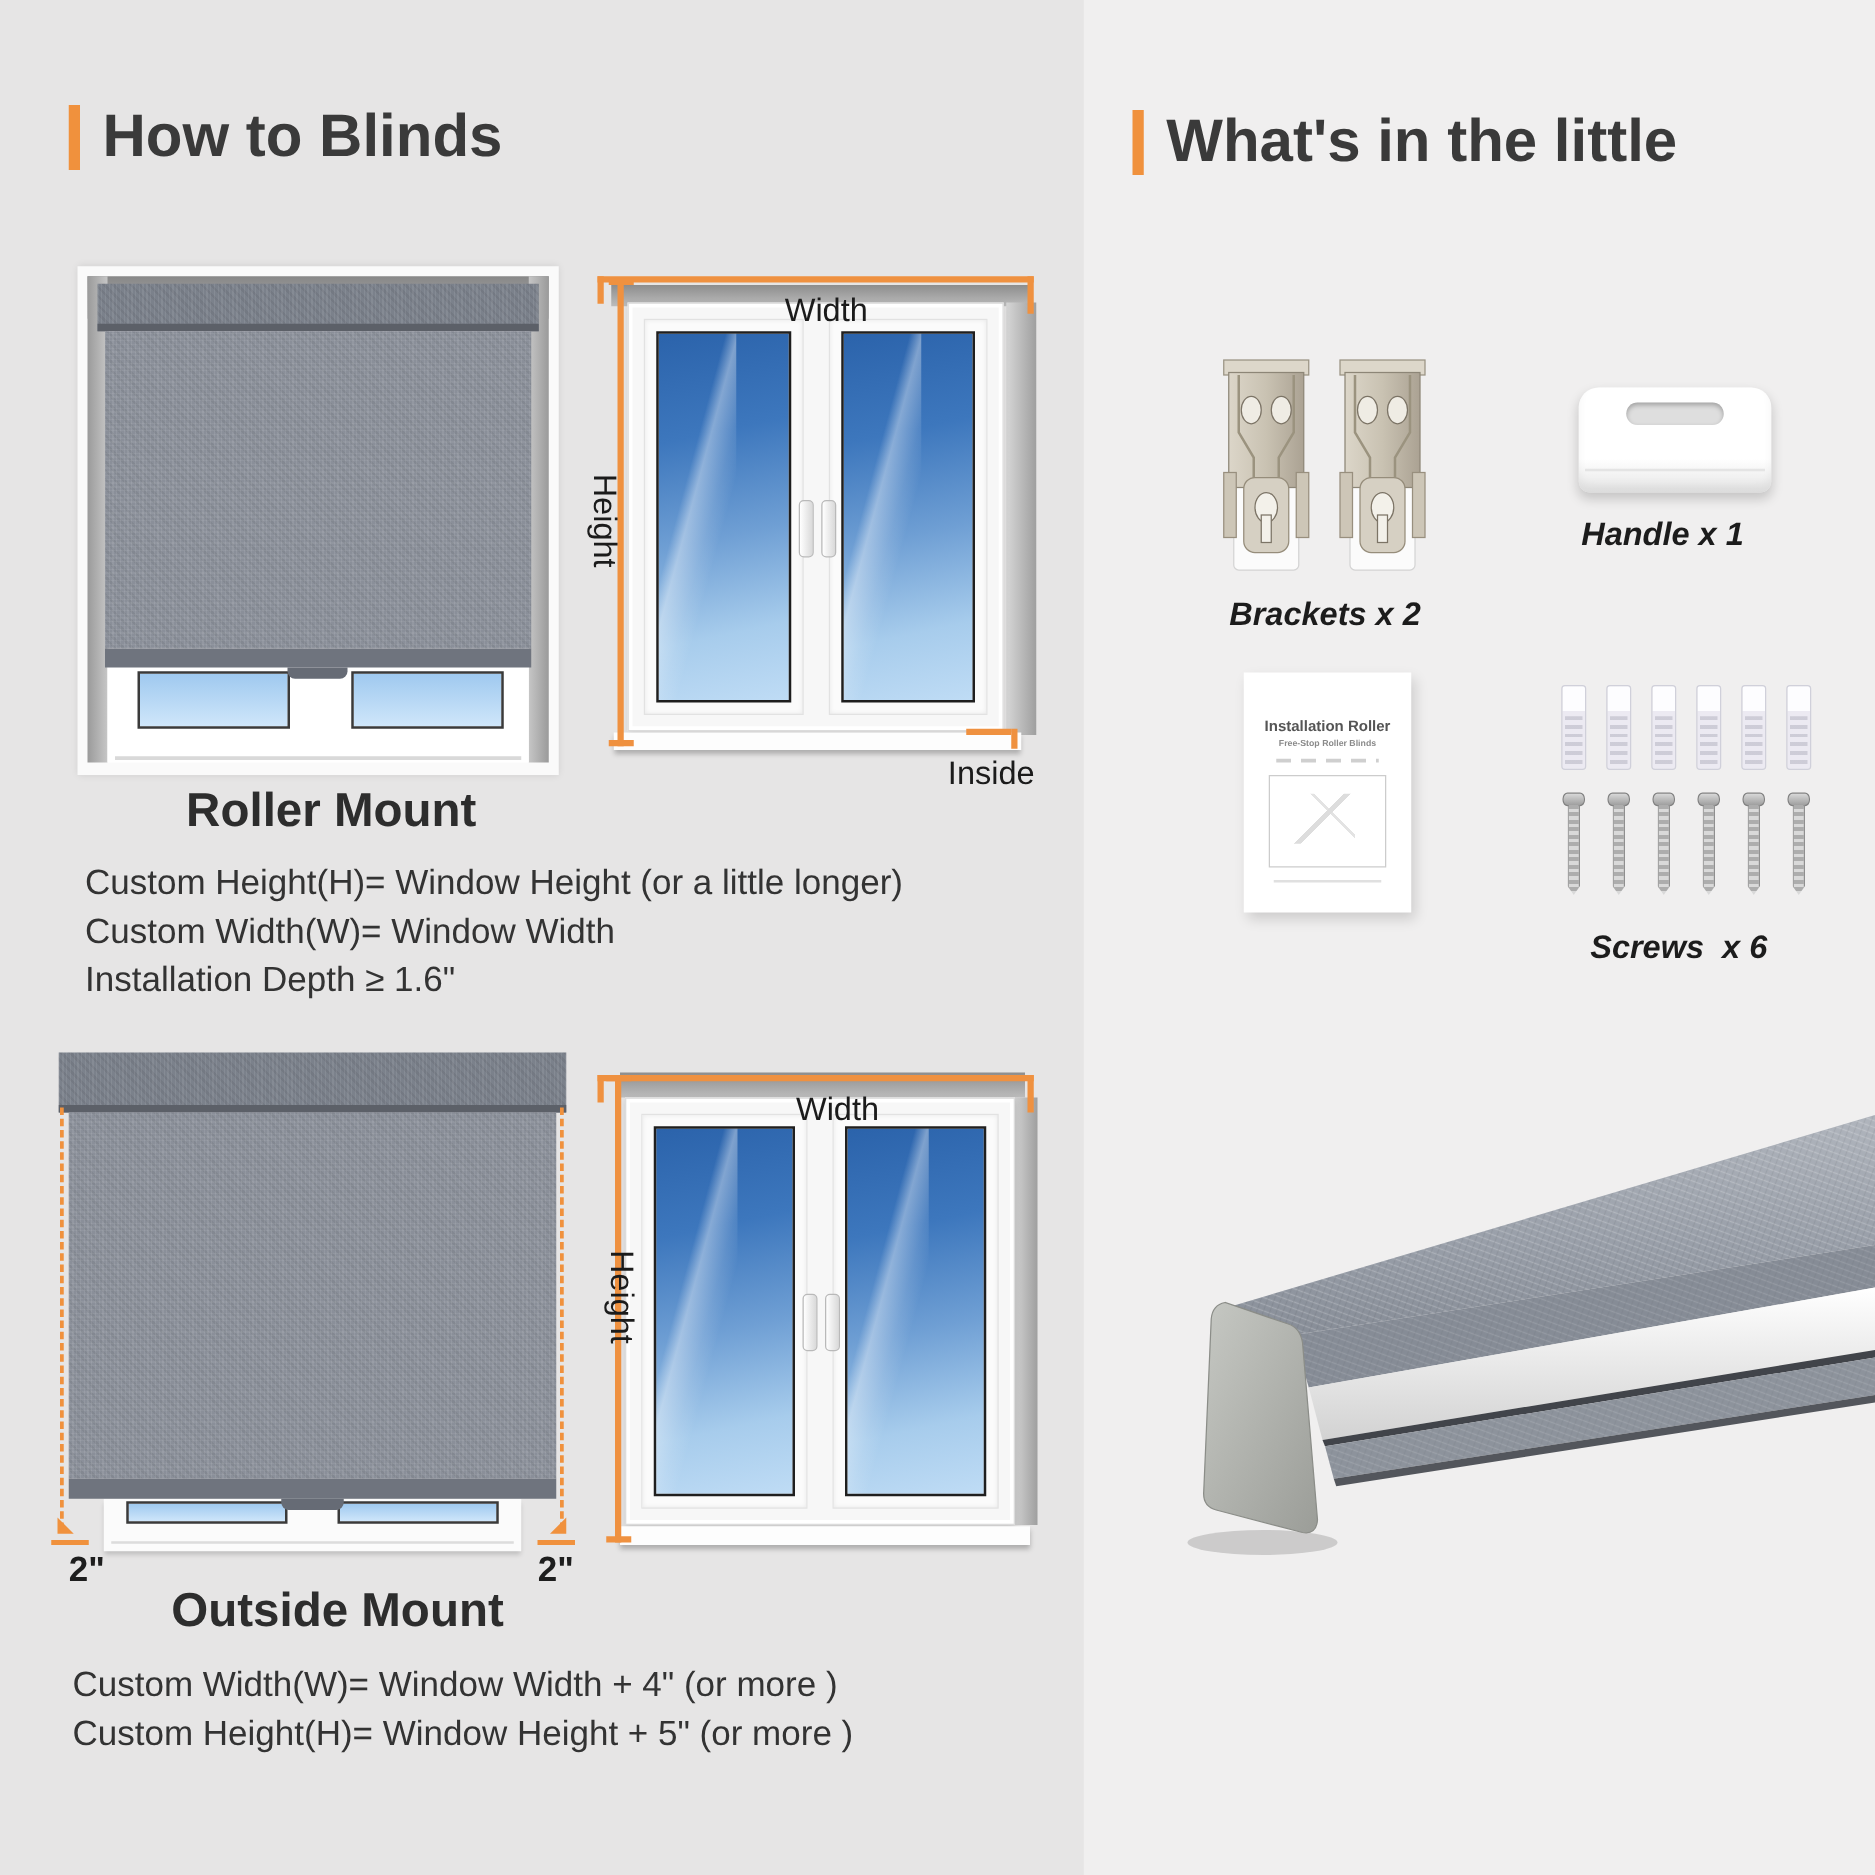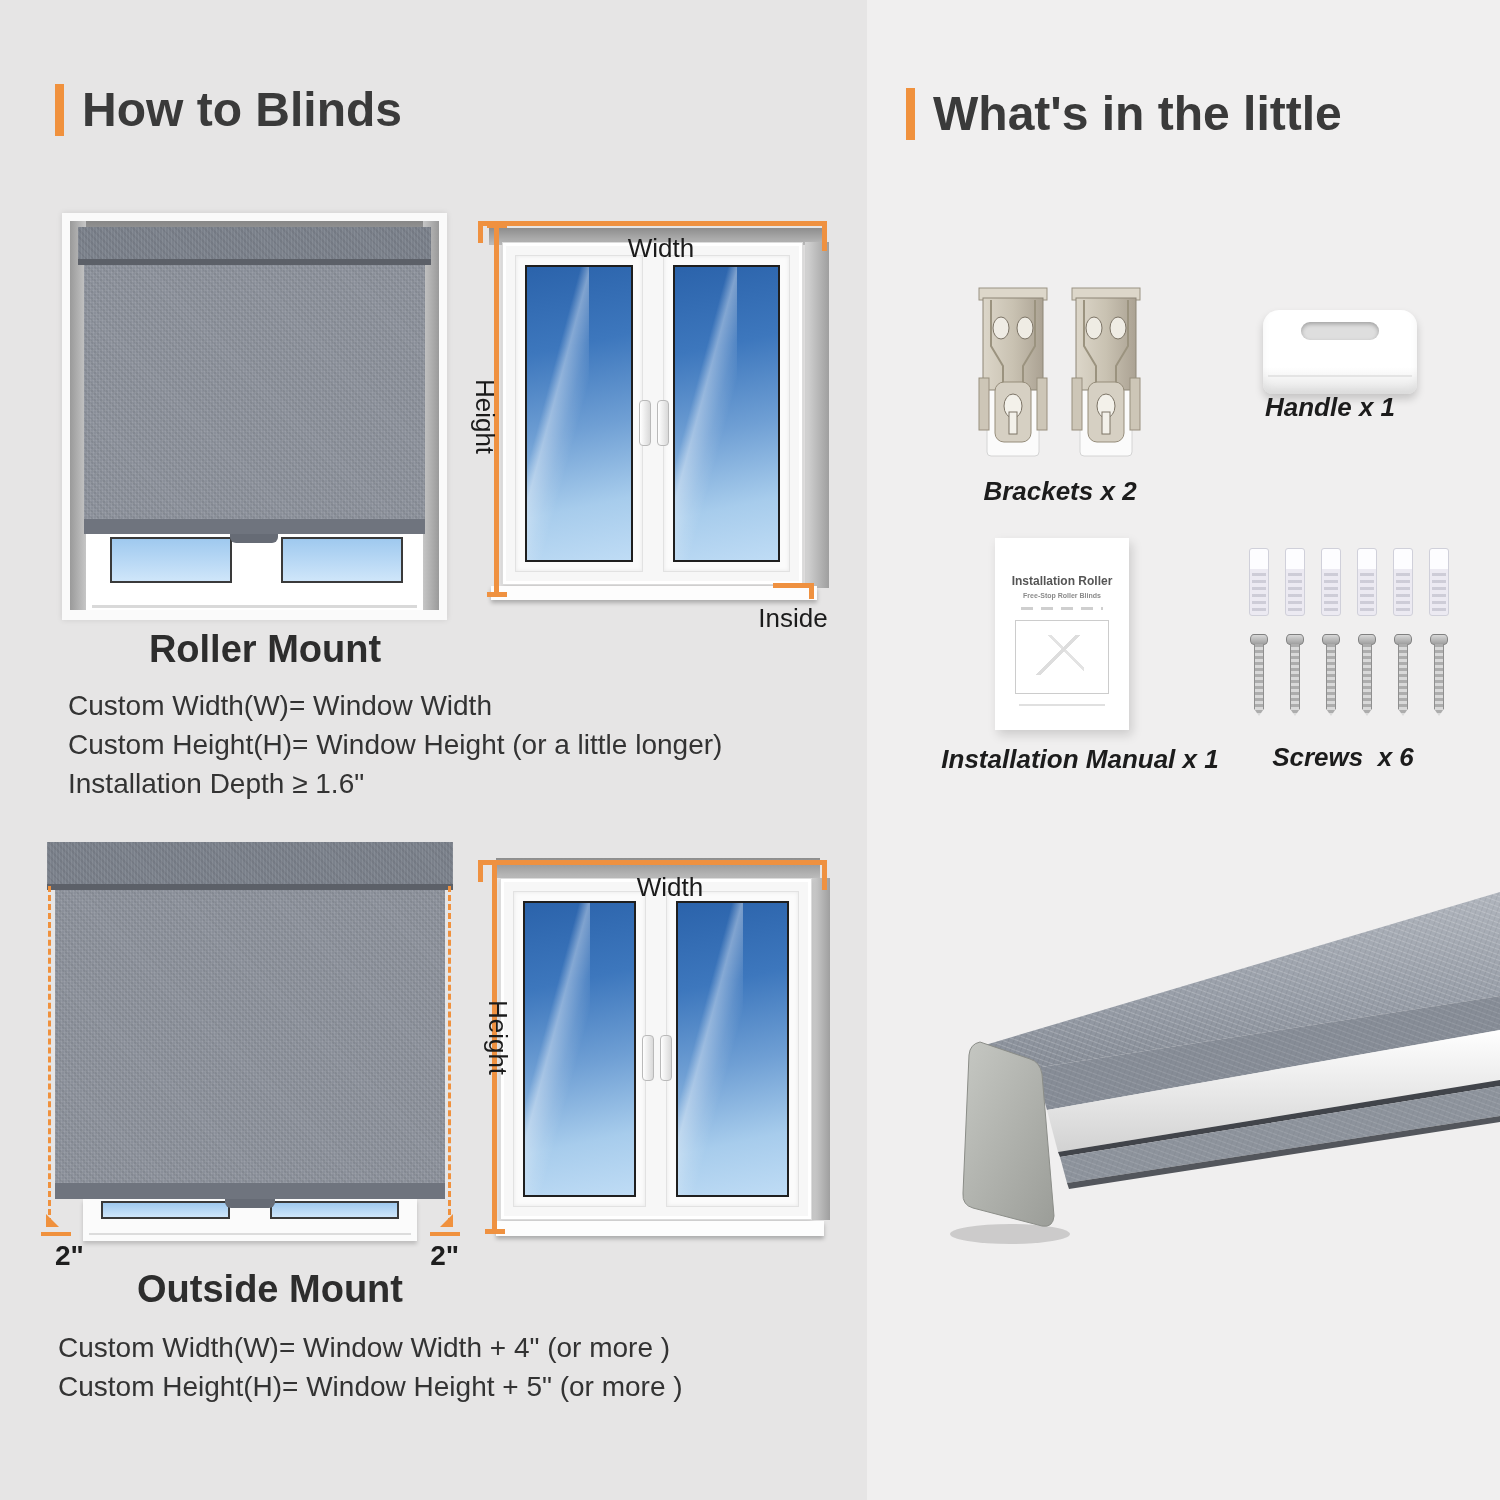--- a/index.html
+++ b/index.html
@@ -131,22 +131,22 @@
     <div class="dim dim-h" style="left:23px;right:40px;top:16px"></div>
     <div class="dim dim-v" style="left:39px;top:18px;height:374px"></div>
     <span class="dlabel" style="left:0;right:0;top:28px;text-align:center">Width</span>
     <span class="dlabel" style="left:-26px;top:196px;width:110px;text-align:center;transform:rotate(90deg)">Height</span>
     <div class="depth-mark" style="left:318px;top:378px;width:36px;height:5px"></div>
     <span class="dlabel" style="left:283px;top:398px;width:110px;text-align:center">Inside</span>
   </div>
 
   <div class="sub-title" style="left:75px;top:628px;width:380px">Roller Mount</div>
   <div class="copy" style="left:68px;top:686px">
+    <p>Custom Height(H)= Window Height (or a little longer)</p>
     <p>Custom Width(W)= Window Width</p>
-    <p>Custom Height(H)= Window Height (or a little longer)</p>
     <p>Installation Depth ≥ 1.6"</p>
   </div>
 
   <div style="position:absolute;left:45px;top:840px;width:410px;height:440px">
     <div style="position:absolute;left:38px;right:38px;top:359px;height:42px;background:#fbfbfb;box-shadow:0 3px 4px rgba(0,0,0,.18)">
       <div class="glass-light" style="left:18px;top:2px;width:125px;height:14px"></div>
       <div class="glass-light" style="right:18px;top:2px;width:125px;height:14px"></div>
       <div style="position:absolute;left:6px;right:6px;bottom:6px;height:2px;background:#dcdcdc"></div>
     </div>
     <div class="cassette" style="position:absolute;left:2px;right:2px;top:2px;height:42px"></div>
@@ -223,30 +223,29 @@
     <path d="M14 14 L14 60 L26 80 L26 102 M58 14 L58 60 L46 80 L46 102" fill="none" stroke="#9b937f" stroke-width="2"></path>
     <rect x="2" y="92" width="10" height="52" fill="#cdc6b7" stroke="#988f7e"></rect>
     <rect x="60" y="92" width="10" height="52" fill="#cdc6b7" stroke="#988f7e"></rect>
     <rect x="18" y="96" width="36" height="60" rx="9" fill="#d6d0c3" stroke="#968d7b"></rect>
     <ellipse cx="36" cy="120" rx="9" ry="12" fill="#f3f1ea" stroke="#7c7466"></ellipse>
     <rect x="32" y="126" width="8" height="22" fill="#f3f1ea" stroke="#7c7466"></rect>
   </svg>
   <div class="item-label" style="left:930px;width:260px;top:476px">Brackets x 2</div>
 
   <div class="handle-item" style="left:1263px;top:310px"></div>
-  <div class="item-label" style="left:1240px;width:180px;top:392px">Handle x 1</div>
+  <div class="item-label" style="left:1240px;width:180px;top:412px">Handle x 1</div>
 
   <div class="manual" style="left:995px;top:538px">
     <p class="m-title">Installation Roller</p>
     <p class="m-sub">Free-Stop Roller Blinds</p>
     <div class="m-squig"></div>
     <div class="m-box"></div>
     <div class="m-foot"></div>
   </div>
-  <div class="item-label" style="left:925px;width:310px;top:744px">Installation Manual x 1</div>
 
   <div class="anchor" style="left:1249px;top:548px"></div>
   <div class="anchor" style="left:1285px;top:548px"></div>
   <div class="anchor" style="left:1321px;top:548px"></div>
   <div class="anchor" style="left:1357px;top:548px"></div>
   <div class="anchor" style="left:1393px;top:548px"></div>
   <div class="anchor" style="left:1429px;top:548px"></div>
   <div class="screw" style="left:1250px;top:634px">
       <div class="head"></div>
       <div class="shank"></div>

